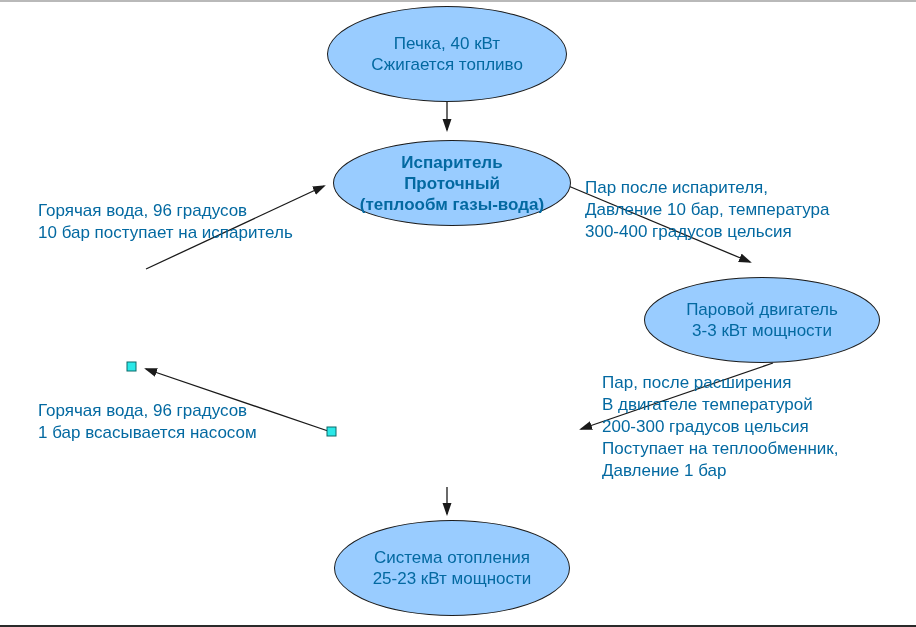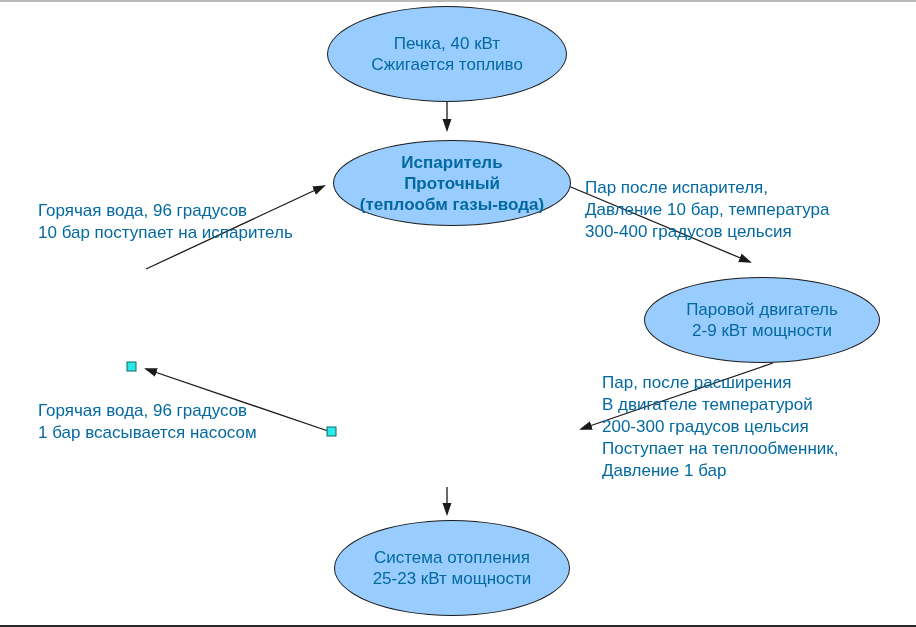--- a/index.html
+++ b/index.html
@@ -105,21 +105,21 @@
     <span>Печка, 40 кВт
 Сжигается топливо</span>
   </div>
   <div class="node" id="node-evaporator">
     <span>Испаритель
 Проточный
 (теплообм газы-вода)</span>
   </div>
   <div class="node" id="node-engine">
     <span>Паровой двигатель
-2-9 кВт мощности</span>
+3-3 кВт мощности</span>
   </div>
   <div class="node" id="node-heating">
     <span>Система отопления
 25-23 кВт мощности</span>
   </div>
 
   <div class="edge-label" id="label-steam-evap">Пар после испарителя,
 Давление 10 бар, температура
 300-400 градусов цельсия</div>
   <div class="edge-label" id="label-water-high">Горячая вода, 96 градусов

